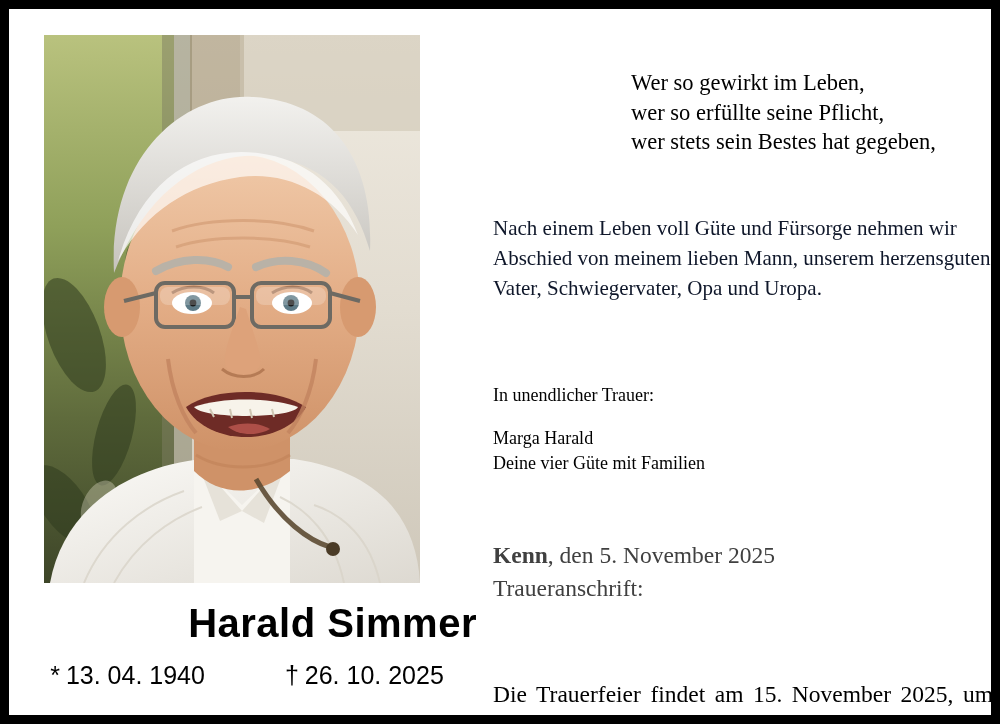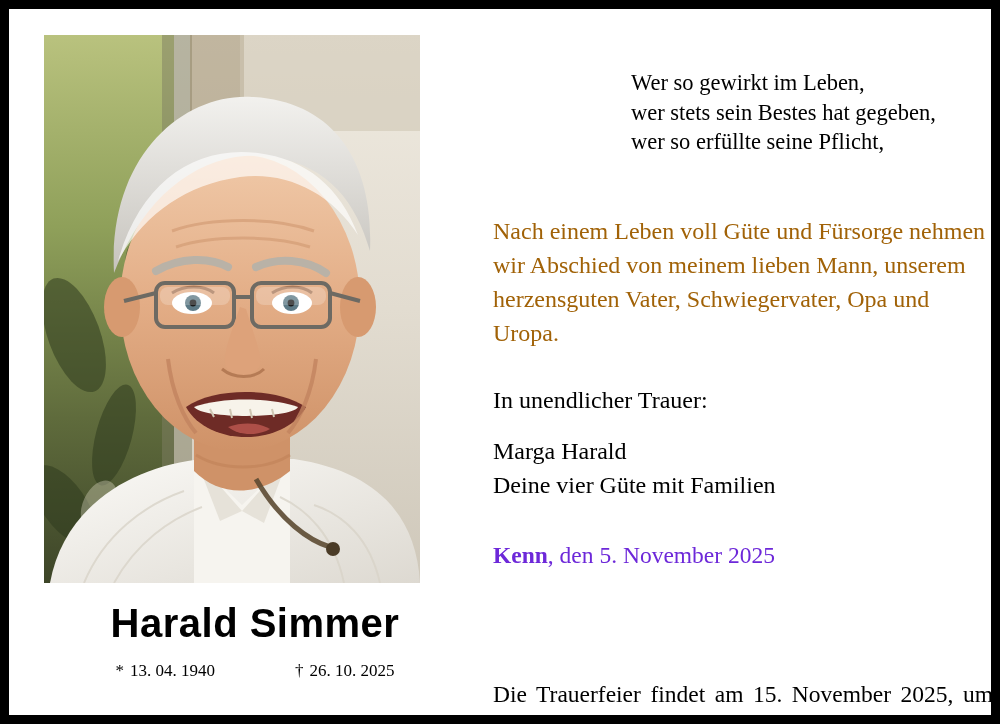--- a/index.html
+++ b/index.html
@@ -46,37 +46,37 @@
     overflow: hidden;
     background: #cfc7b6;
   }
   .portrait svg {
     display: block;
     width: 376px;
     height: 548px;
   }
   .name-block {
     position: absolute;
-    left: 16px;
+    left: 8px;
     top: 592px;
     width: 460px;
-    text-align: center;
+    text-align: right;
   }
   .deceased-name {
     font-family: "Liberation Sans", sans-serif;
     font-weight: bold;
     font-size: 40px;
     letter-spacing: 0.5px;
     color: #000000;
     line-height: 1.1;
   }
   .dates {
     margin-top: 16px;
-    font-family: Liberation Serif, serif;
-    font-size: 17px;
+    font-family: Liberation Sans, sans-serif;
+    font-size: 25px;
     color: #000000;
     display: flex;
     justify-content: center;
     gap: 80px;
   }
   .dates span.sym {
     margin-right: 6px;
   }
 
   
@@ -99,44 +99,44 @@
     white-space: nowrap;
   }
   .verse div {
     margin: 0;
   }
   .body-text {
     position: absolute;
     left: 1px;
     top: 165px;
     width: 500px;
-    font-size: 24px;
+    font-size: 21px;
     line-height: 1.42;
-    color: #a16207;
+    color: #0f172a;
   }
   .mourners {
     position: absolute;
     left: 1px;
     top: 334px;
     width: 500px;
-    font-size: 24px;
+    font-size: 18px;
     line-height: 1.42;
     color: #000000;
   }
   .mourners .gap {
     height: 17px;
   }
   .place-block {
     position: absolute;
     left: 1px;
     top: 490px;
     width: 500px;
     font-size: 23.5px;
     line-height: 1.42;
-    color: #6d28d9;
+    color: #404040;
   }
   .place-block b {
     font-weight: bold;
   }
   .service {
     position: absolute;
     left: 1px;
     top: 629px;
     width: 500px;
     font-size: 23.5px;
@@ -278,33 +278,34 @@
           <span class="sym">†</span><span>26. 10. 2025</span>
         </div>
       </div>
     </div>
   </div>
 
   <div class="right-col">
 
     <div class="verse">
       <div>Wer so gewirkt im Leben,</div>
+      <div>wer so erfüllte seine Pflicht,</div>
       <div>wer stets sein Bestes hat gegeben,</div>
-      <div>wer so erfüllte seine Pflicht,</div>
     </div>
 
     <div class="body-text">Nach einem Leben voll Güte und Fürsorge nehmen wir Abschied von meinem lieben Mann, unserem herzensguten Vater, Schwiegervater, Opa und Uropa.</div>
 
     <div class="mourners">
       <div>In unendlicher Trauer:</div>
       <div class="gap"></div>
       <div>Marga Harald</div>
       <div>Deine vier Güte mit Familien</div>
     </div>
 
     <div class="place-block">
       <div class="nowrap"><b>Kenn</b><span>, den 5. November 2025</span></div>
+      <div>Traueranschrift:</div>
     </div>
 
     <div class="service">Die Trauerfeier findet am 15. November 2025, um 14.30 Uhr in der Pfarrkirche St. Margareta in Kenn statt.</div>
   </div>
 
 </div>
 
 </body></html>

